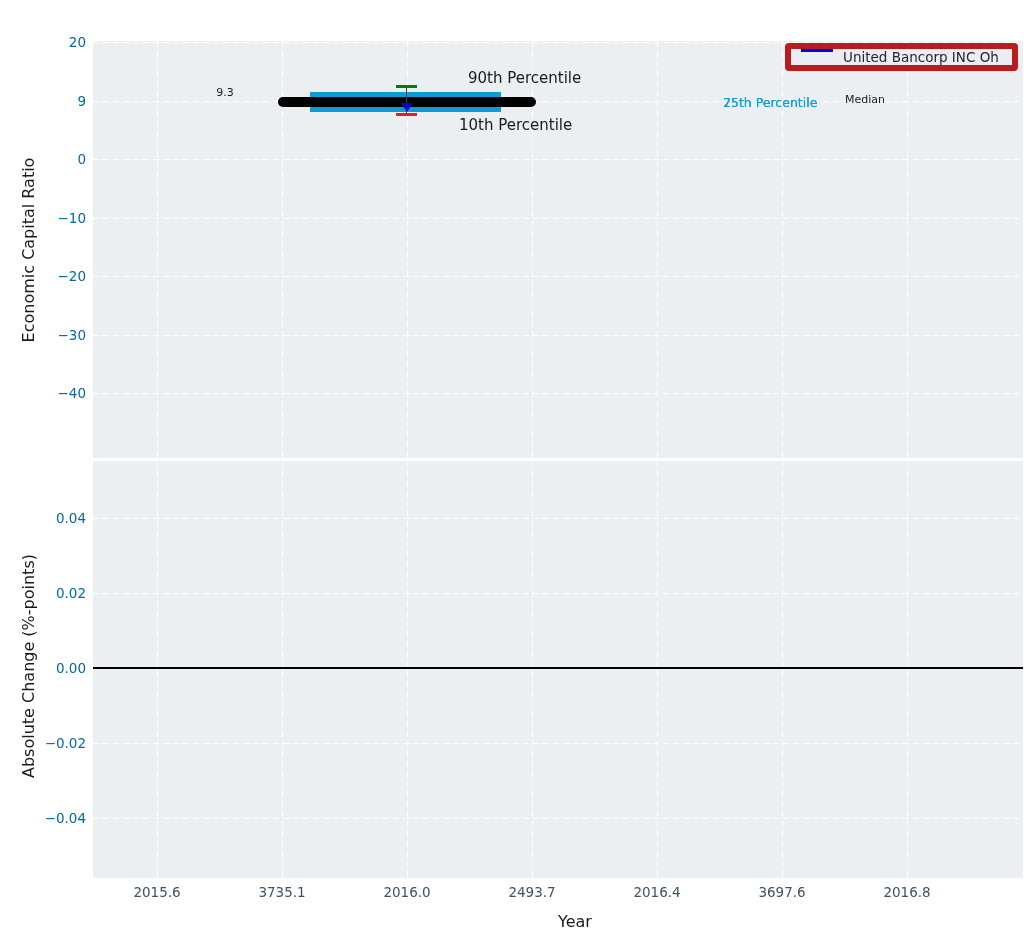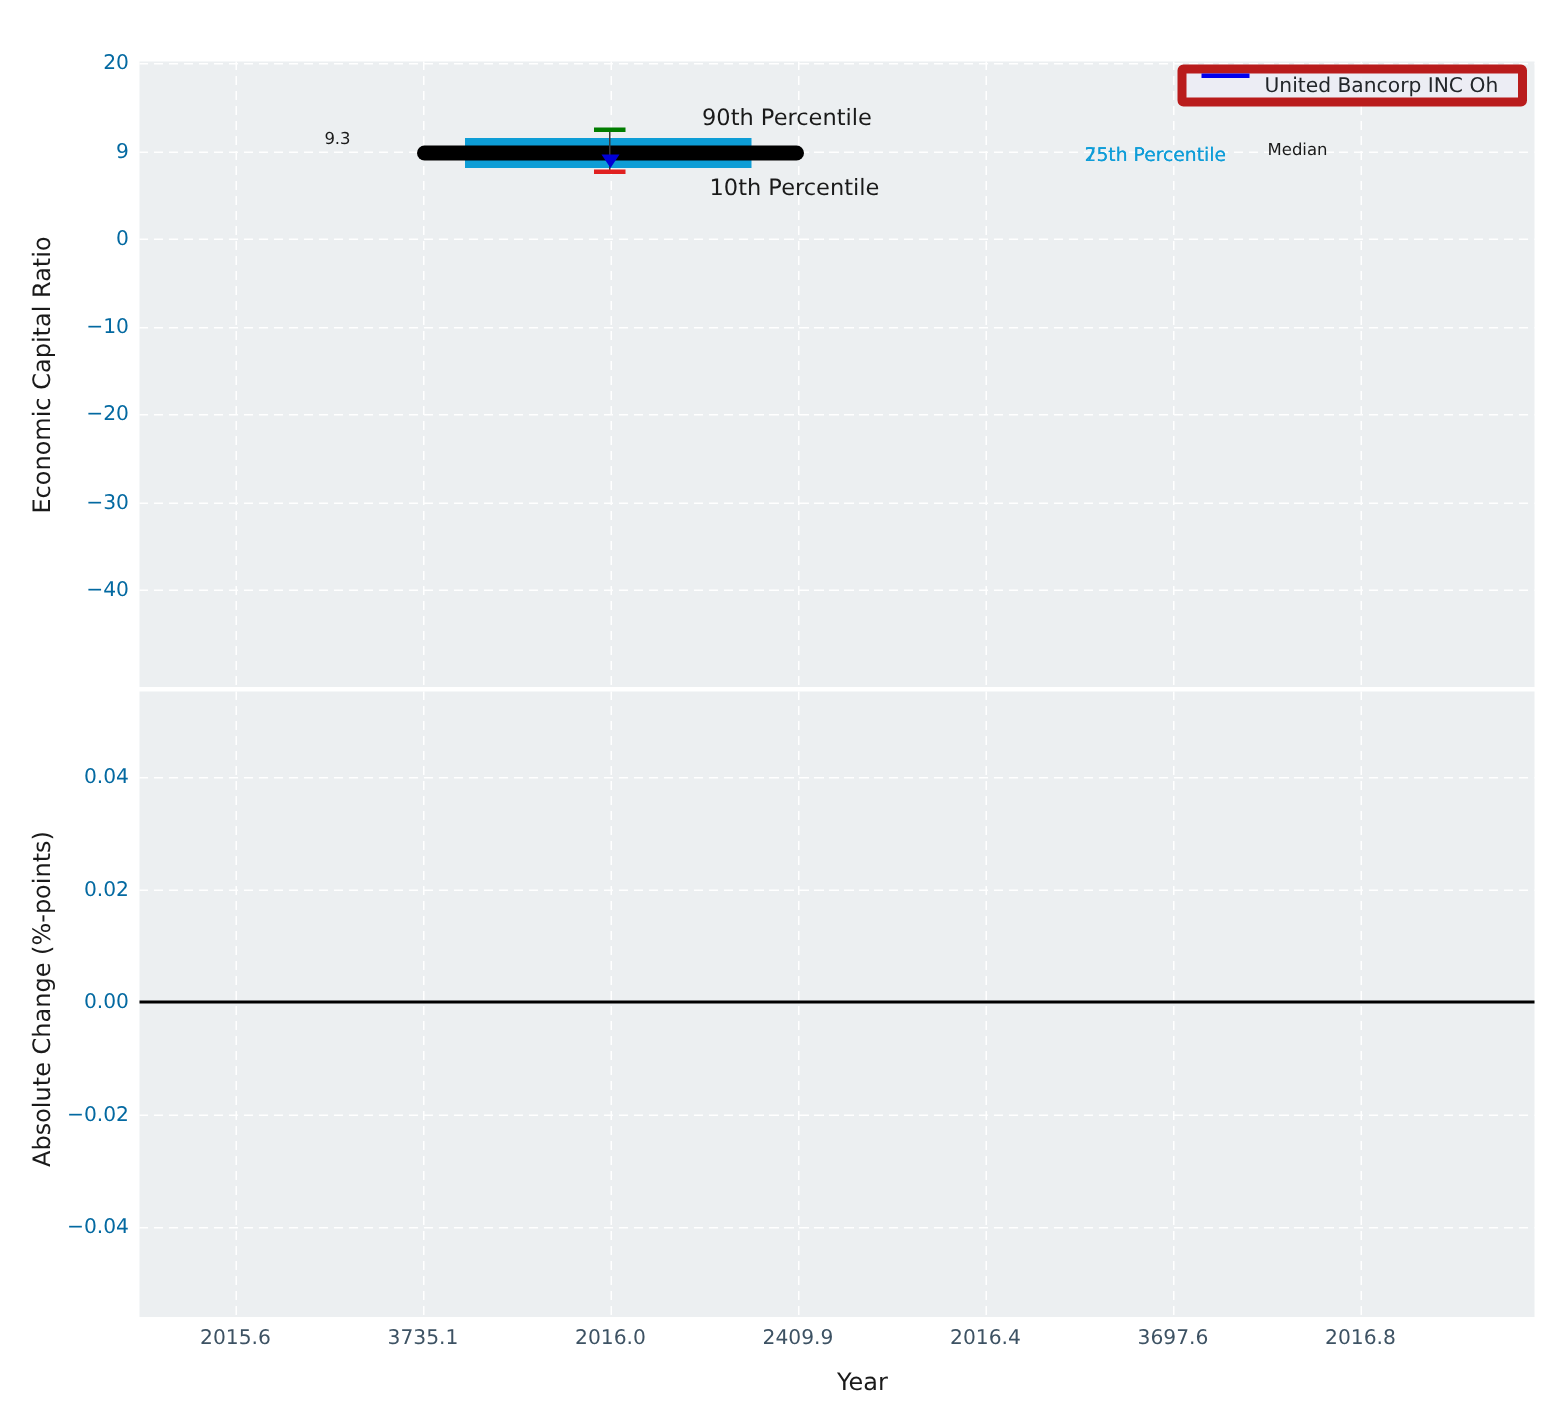--- a/index.html
+++ b/index.html
@@ -30,21 +30,21 @@
   .whisker{position:absolute;left:313px;top:45px;width:1px;height:30px;background:#3a3a3a;}
   .cap{position:absolute;left:303px;width:21px;height:3px;}
   .cap-90{top:44px;background:#007d00;}
   .cap-10{top:72px;background:#e02020;}
   .marker-down{position:absolute;left:308px;top:62px;width:0;height:0;
     border-left:6px solid transparent;border-right:6px solid transparent;
     border-top:9px solid #0000d6;}
   .ann{position:absolute;color:#1a1a1a;white-space:nowrap;}
   .ann-93{left:105px;top:45px;width:54px;text-align:center;font-size:11px;}
   .ann-90{left:375px;top:28px;font-size:15px;}
-  .ann-10{left:380px;top:75px;font-size:15px;}
+  .ann-10{left:366px;top:75px;font-size:15px;}
   .ann-median{left:752px;top:52px;font-size:11px;}
   .ann-cyan{position:absolute;left:630px;top:54px;font-size:12.5px;color:#0f9dd8;white-space:nowrap;}
   .zero-line{position:absolute;left:0;top:206px;width:100%;height:2px;background:#000;}
   .legend{position:absolute;left:692px;top:2px;width:233px;height:28px;
     background:rgba(236,236,244,0.85);border:6px solid #b91c1c;border-radius:4px;
     display:flex;align-items:flex-start;padding-left:10px;box-sizing:border-box;gap:10px;}
   .legend-line{width:32px;height:3px;background:#0000ee;}
   .legend-label{font-size:13.5px;color:#22262a;white-space:nowrap;}
 </style>
 </head>
@@ -114,21 +114,21 @@
 
   <div class="ytick" style="top:510px">0.04</div>
   <div class="ytick" style="top:585px">0.02</div>
   <div class="ytick" style="top:660px">0.00</div>
   <div class="ytick" style="top:735px">−0.02</div>
   <div class="ytick" style="top:810px">−0.04</div>
 
   <div class="xtick" style="left:117px">2015.6</div>
   <div class="xtick" style="left:242px">3735.1</div>
   <div class="xtick" style="left:367px">2016.0</div>
-  <div class="xtick" style="left:492px">2409.9</div>
+  <div class="xtick" style="left:492px">2493.7</div>
   <div class="xtick" style="left:617px">2016.4</div>
   <div class="xtick" style="left:742px">3697.6</div>
   <div class="xtick" style="left:867px">2016.8</div>
 
   <div class="ylab" style="left:28px;top:250px">Economic Capital Ratio</div>
   <div class="ylab" style="left:28px;top:666px">Absolute Change (%-points)</div>
   <div class="xlab">Year</div>
 
 </div>
 

